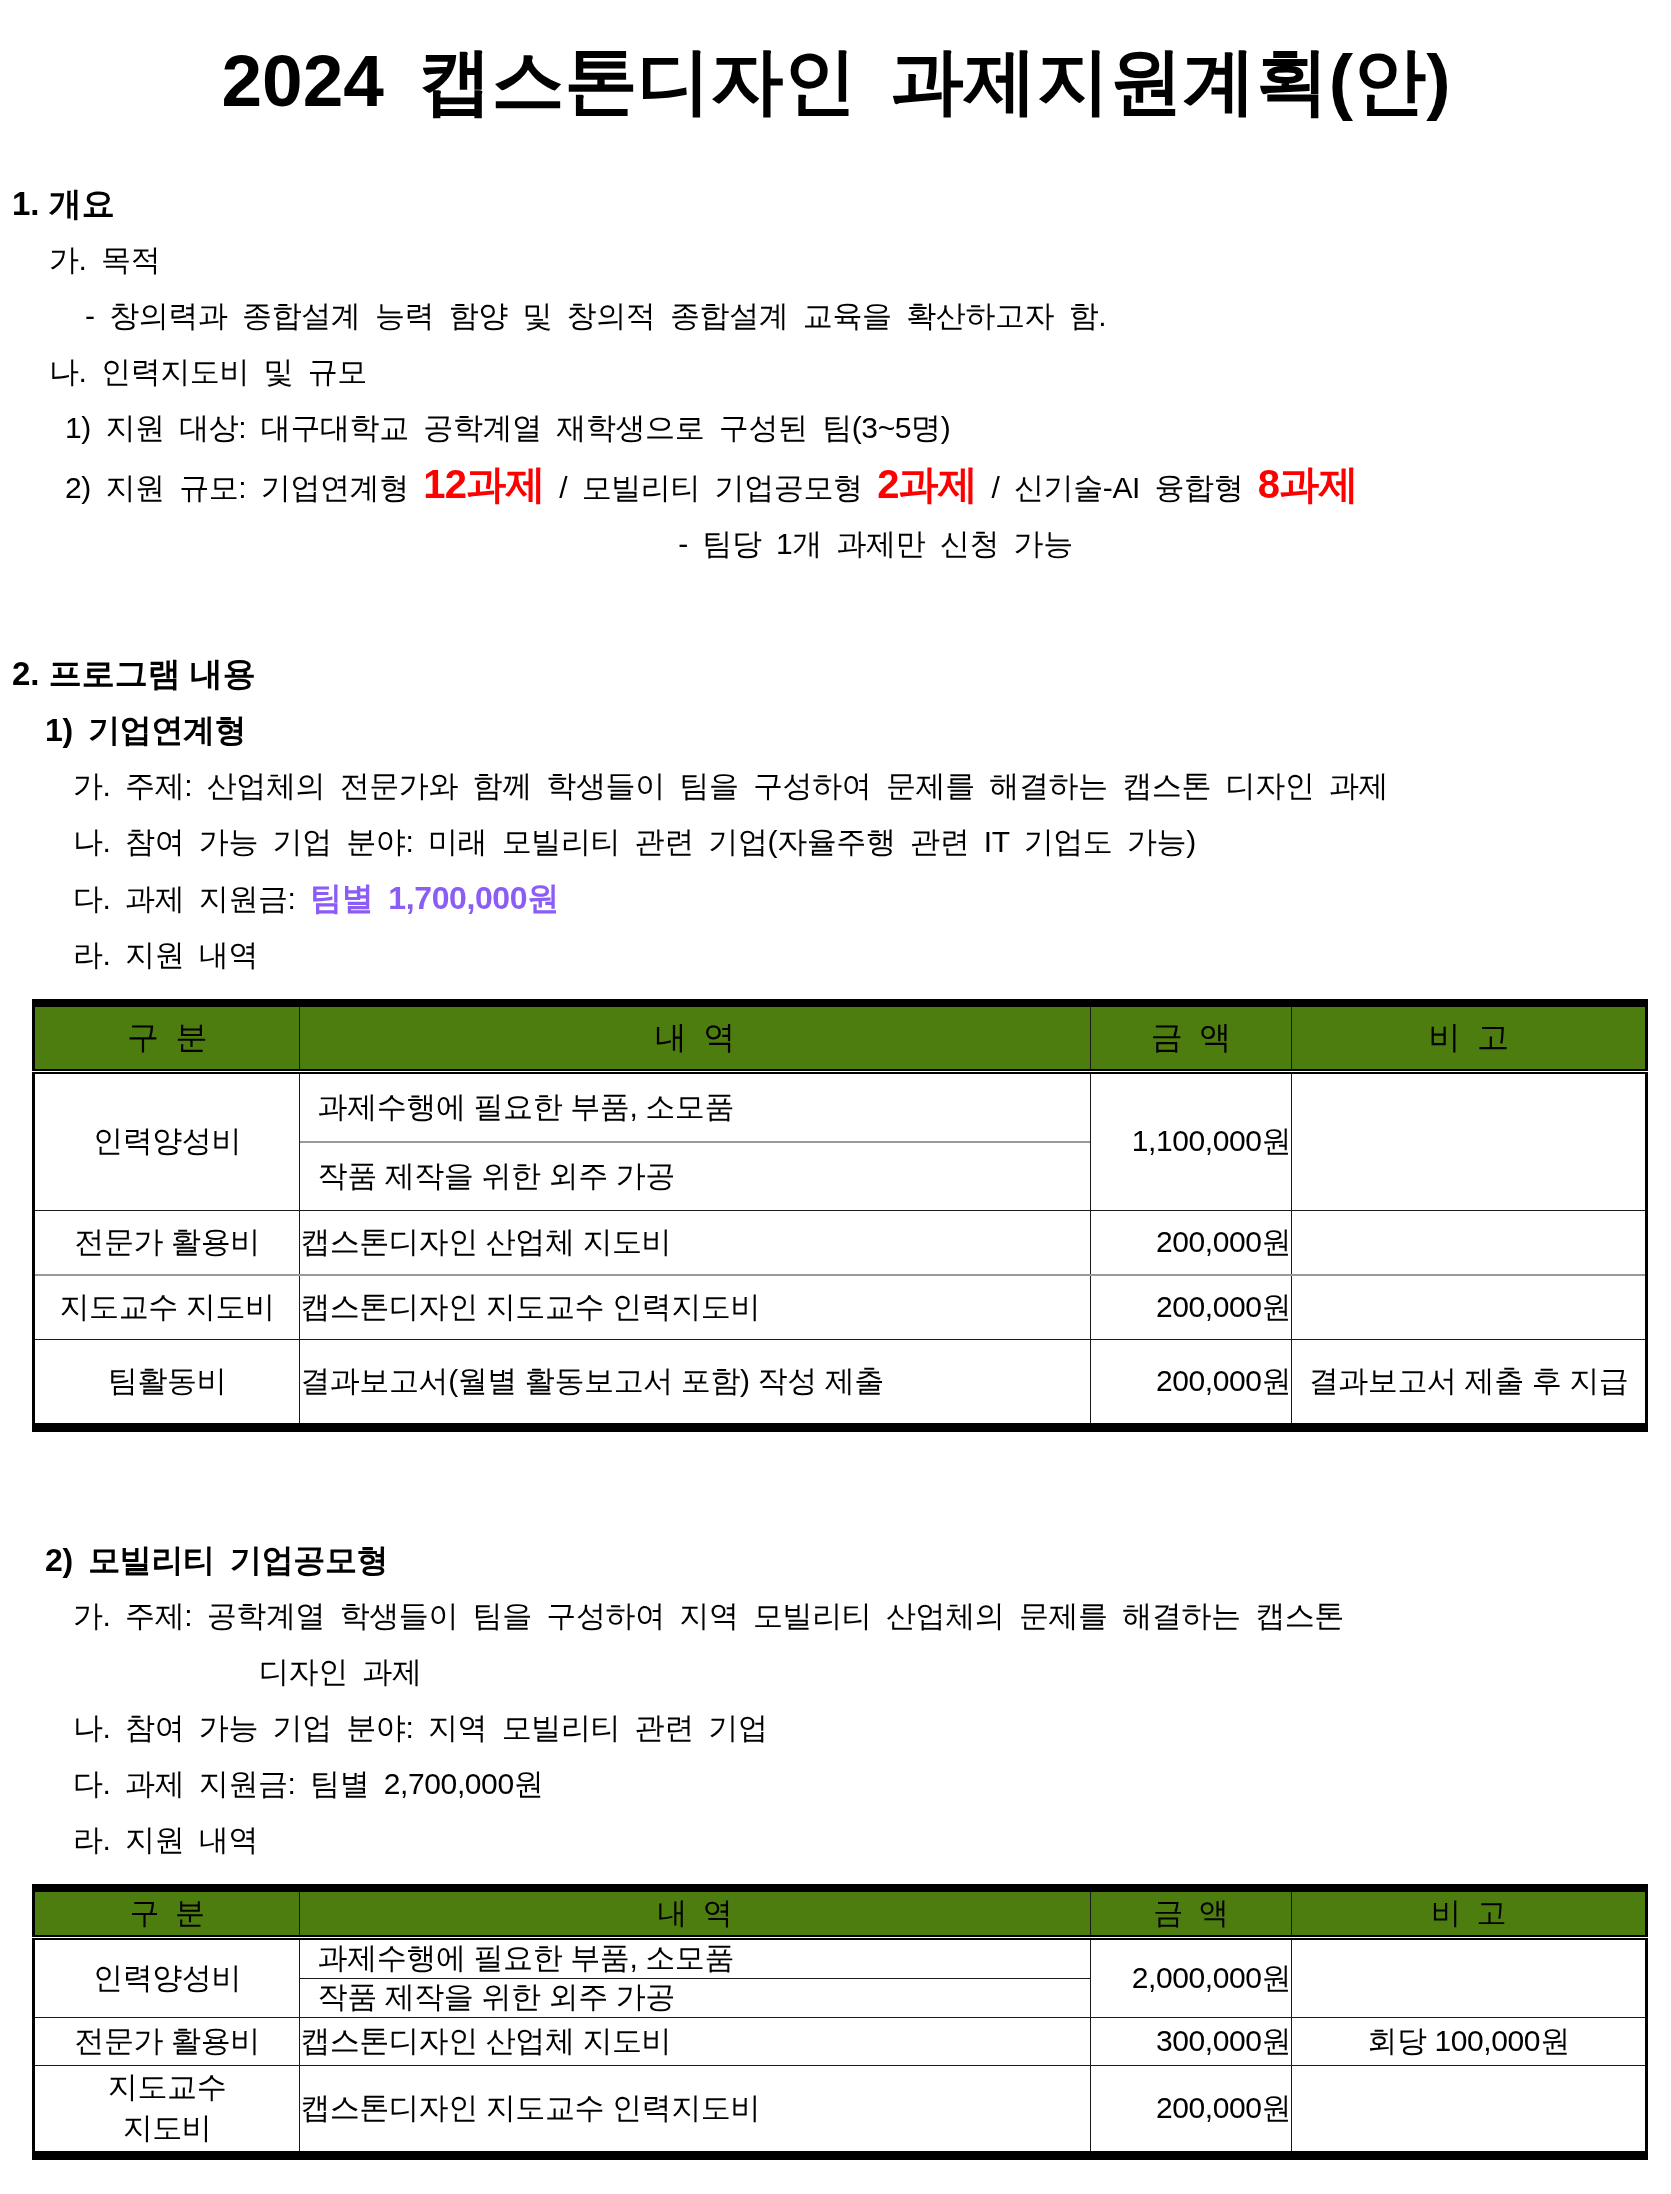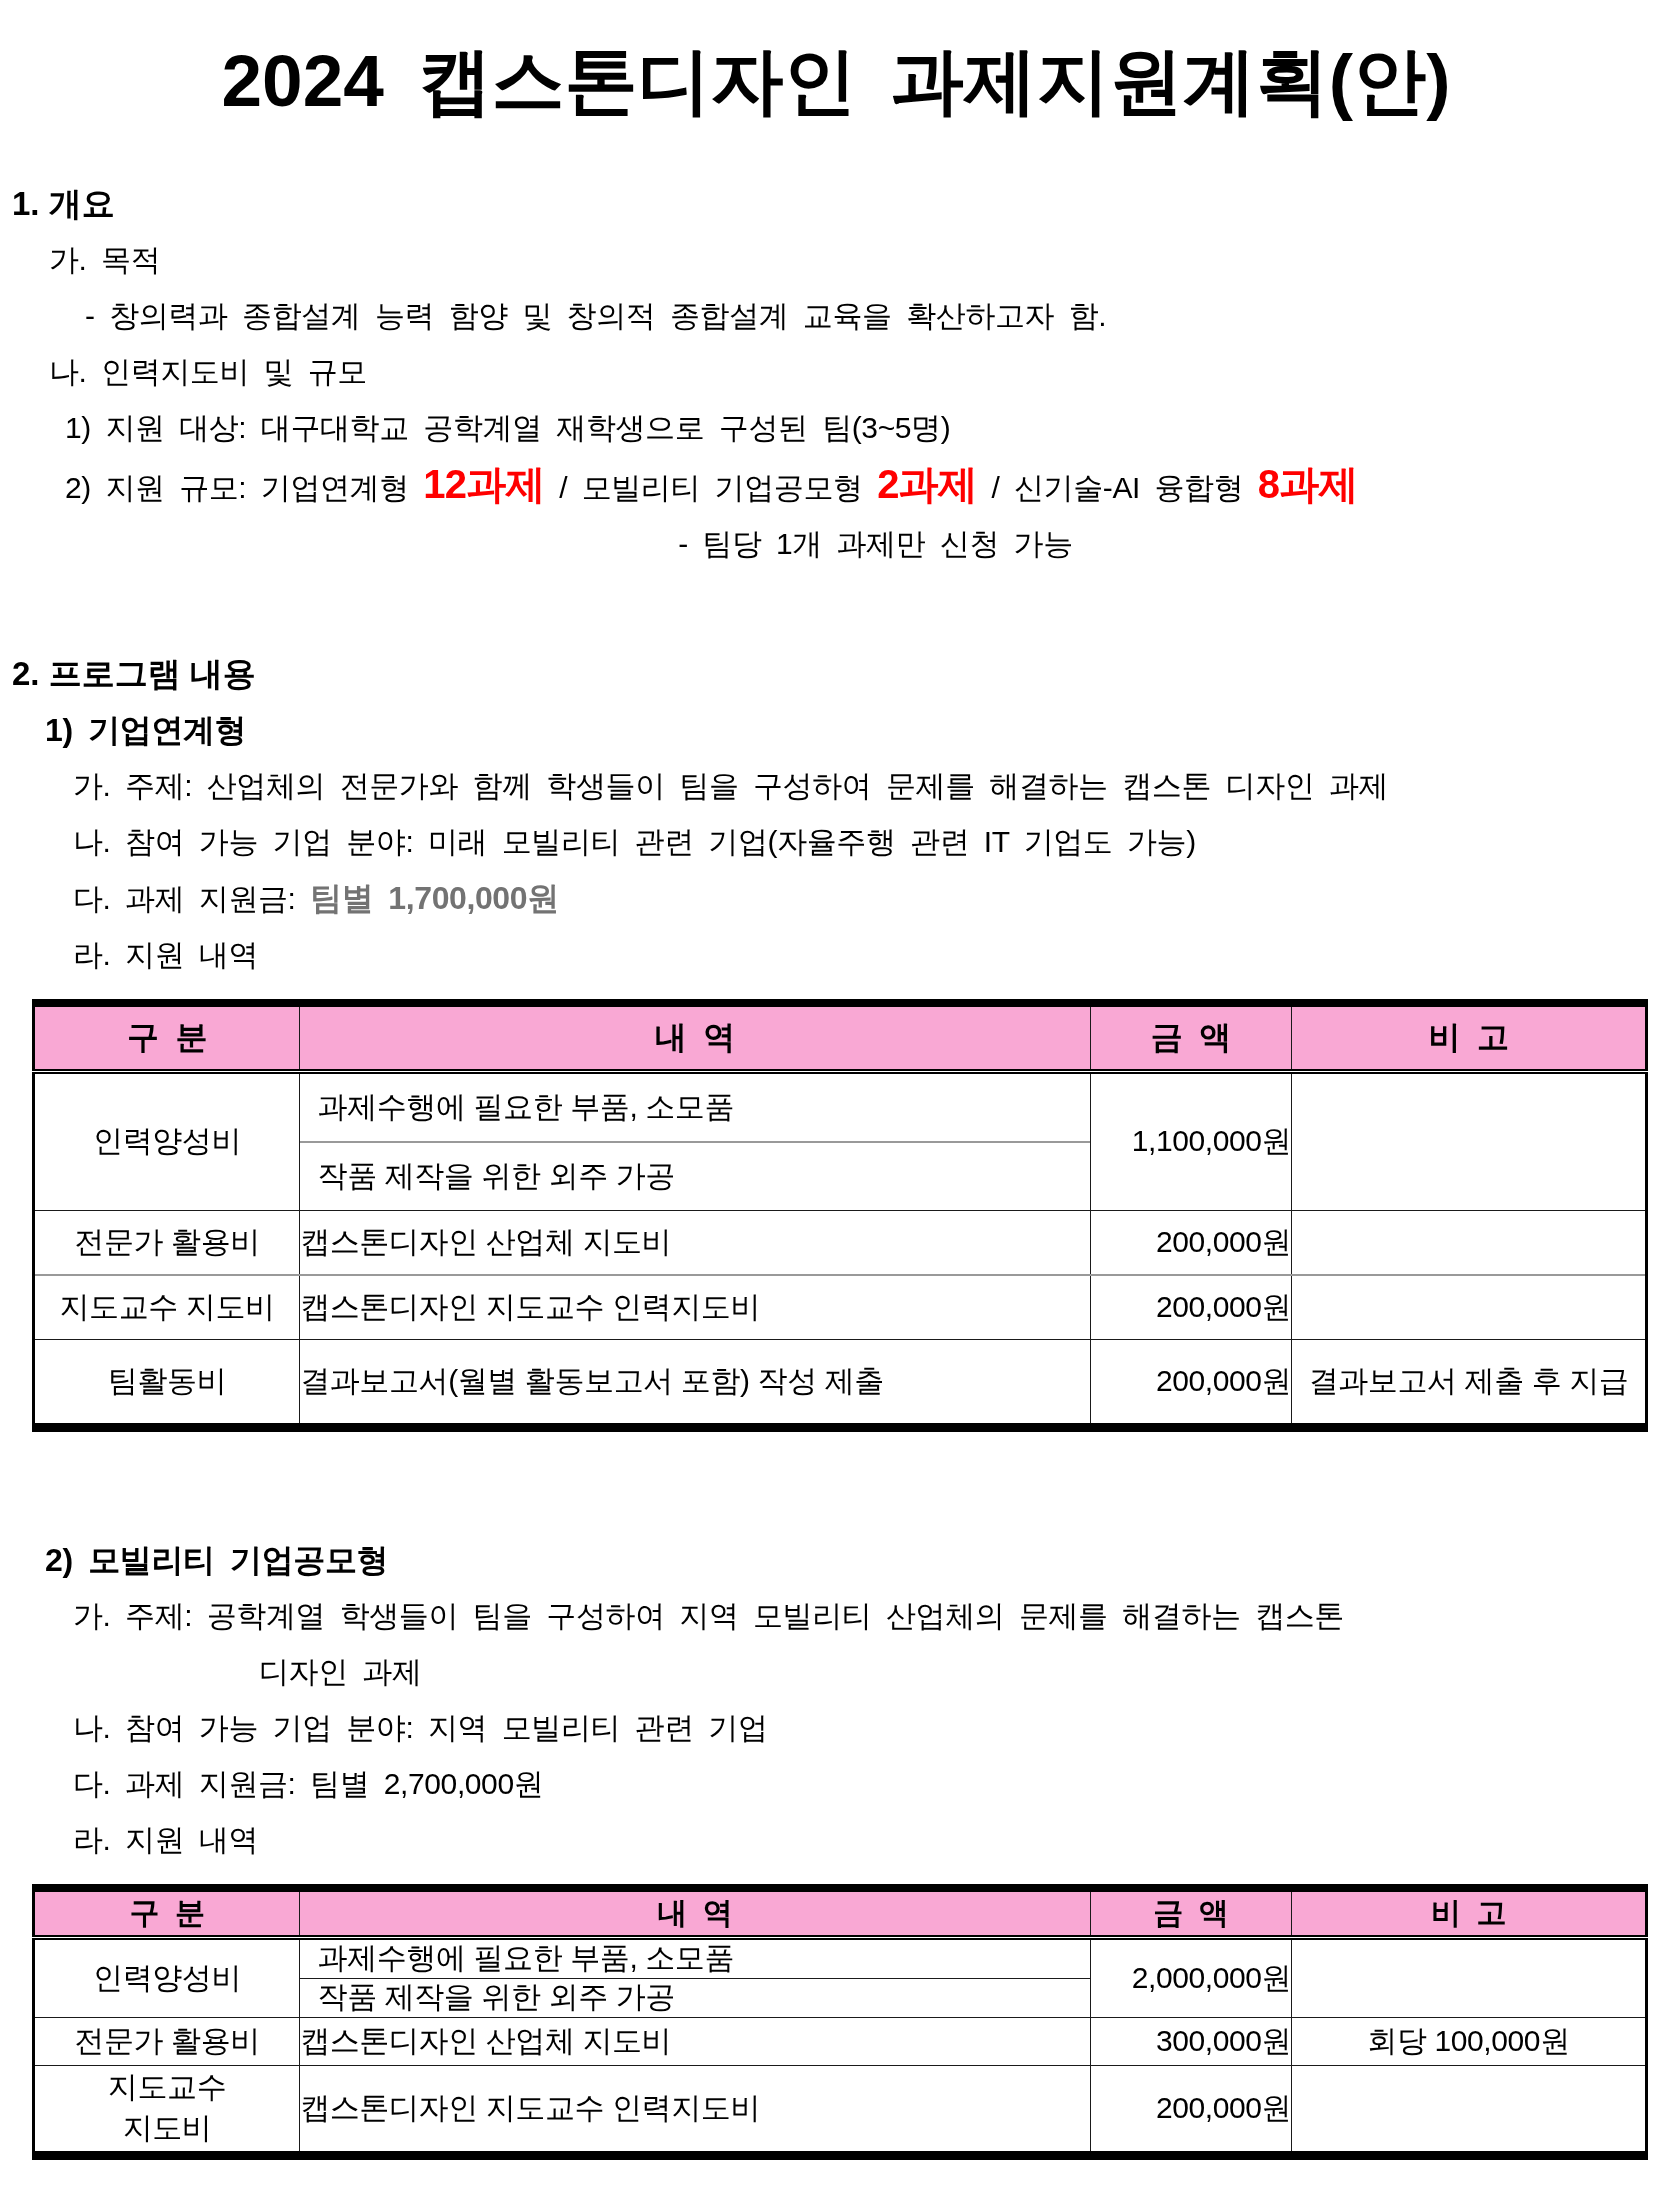--- a/index.html
+++ b/index.html
@@ -20,35 +20,35 @@
   .h1{font-size:33px;line-height:57px;font-weight:700;}
   .bl{font-size:30px;line-height:56px;font-weight:400;word-spacing:0.22em;letter-spacing:-0.4px;}
   .ind-a{padding-left:37px;}   
   .ind-dash{padding-left:73px;}
   .ind-num{padding-left:53px;} 
   .ind-dash2{padding-left:89px;text-align:center;}
   .ind-p{padding-left:33px;}   
   .ind-sub{padding-left:61px;} 
   .ind-wrap2{padding-left:247px;} 
   .em-red{color:#FF0000;font-weight:700;font-size:40px;letter-spacing:-0.8px;}
-  .em-blue{color:#737373;font-weight:700;font-size:32px;}
+  .em-blue{color:#8b5cf6;font-weight:700;font-size:32px;}
   .ph{font-weight:700;font-size:32px;}
 
   
   .doc-table{
     border-collapse:collapse;table-layout:fixed;
     margin:16px 24px 0 32px;width:1616px;
     border:3.2px solid #000;border-top:8px solid #000;border-bottom:9.5px solid #000;
   }
   .doc-table th,.doc-table td{
     border:1.6px solid #1a1a1a;font-size:30px;letter-spacing:-0.4px;
     vertical-align:middle;padding:0;
   }
   .doc-table th{
-    background:#f9a8d4;font-weight:700;font-size:32px;
+    background:#4d7c0f;font-weight:400;font-size:32px;
     border-bottom:5.5px double #000;white-space:pre;text-align:center;
   }
   .c1{width:16.5%;} .c2{width:49%;} .c3{width:12.5%;} .c4{width:22%;}
   .cat{text-align:center;white-space:pre-line;}
   .det{text-align:left;padding-left:17.4px;}
   .amt{text-align:right;padding-right:11px;white-space:nowrap;}
   .note{text-align:center;font-size:28.5px;white-space:nowrap;overflow:visible;}
   .subcell{padding:0;}
   .subcell .sub{display:flex;align-items:center;padding-left:17.4px;}
   .t1 th{height:62px;}

